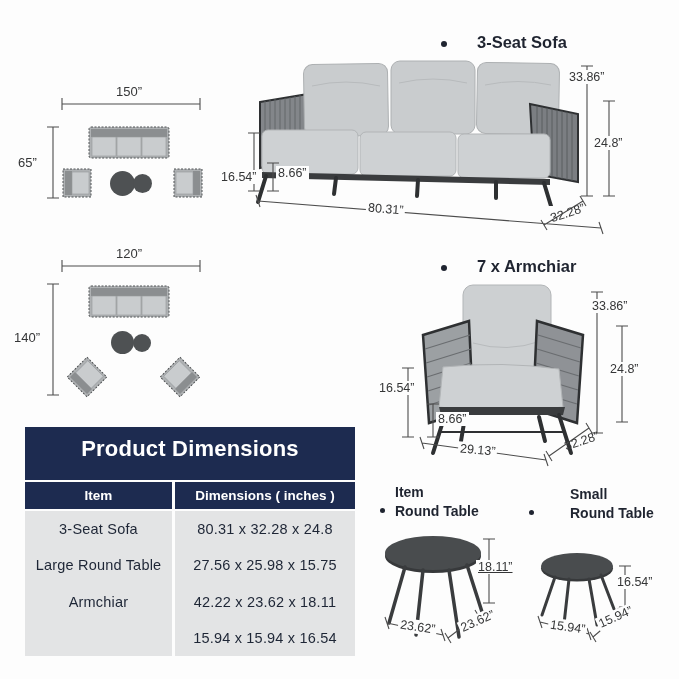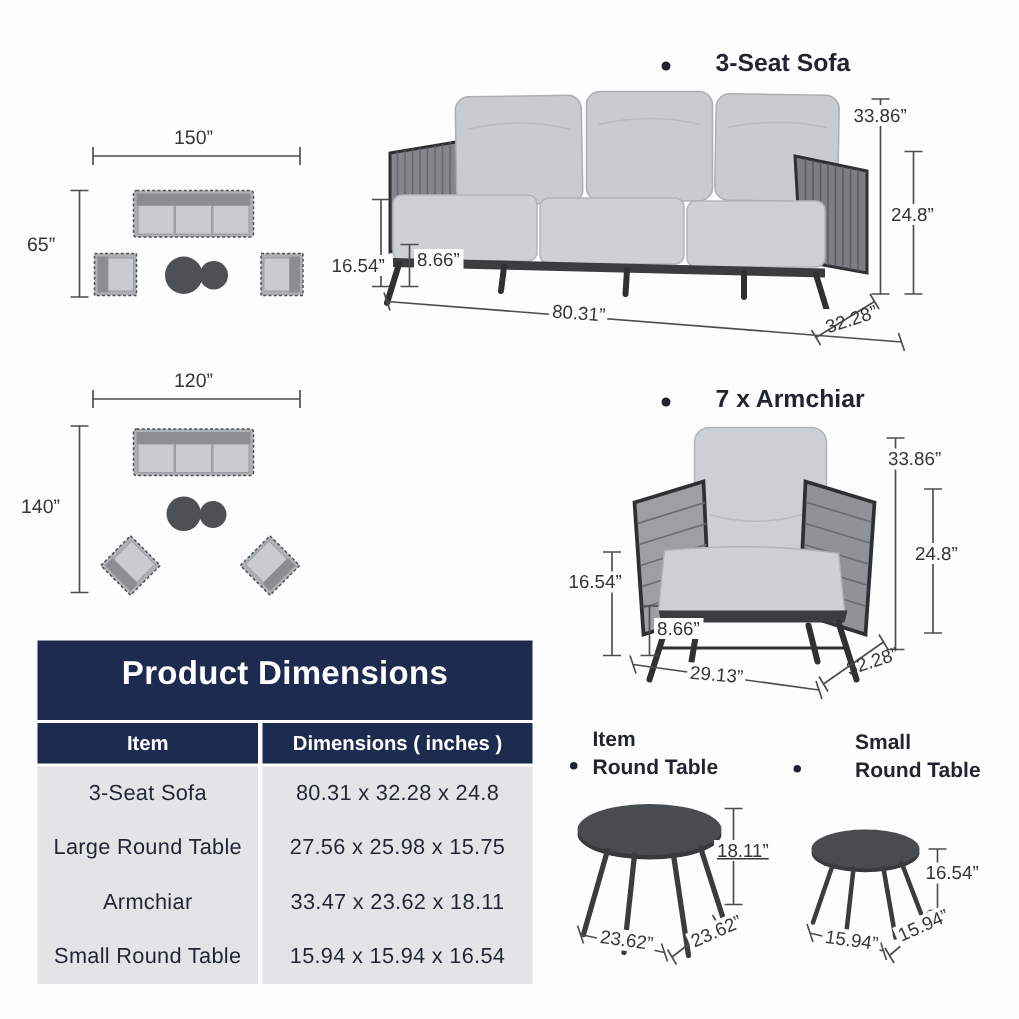--- a/index.html
+++ b/index.html
@@ -241,26 +241,25 @@
     <div class="pt-title">Product Dimensions</div>
     <div class="pt-grid">
       <div class="pt-head-cell">Item</div>
       <div class="pt-head-cell">Dimensions ( inches )</div>
     </div>
     <div class="pt-grid">
       <div class="pt-col">
         <div class="pt-cell">3-Seat Sofa</div>
         <div class="pt-cell">Large Round Table</div>
         <div class="pt-cell">Armchiar</div>
-        <div class="pt-cell">Small Round Table</div>
       </div>
       <div class="pt-col">
         <div class="pt-cell">80.31 x 32.28 x 24.8</div>
         <div class="pt-cell">27.56 x 25.98 x 15.75</div>
-        <div class="pt-cell">33.47 x 23.62 x 18.11</div>
+        <div class="pt-cell">42.22 x 23.62 x 18.11</div>
         <div class="pt-cell">15.94 x 15.94 x 16.54</div>
       </div>
     </div>
   </div>
 
   <span class="bullet sm" style="left:380px;top:508px;"></span>
   <div class="tbl-caption" style="left:395px;top:483px;">
     <div>Item</div>
     <div>Round Table</div>
   </div>

